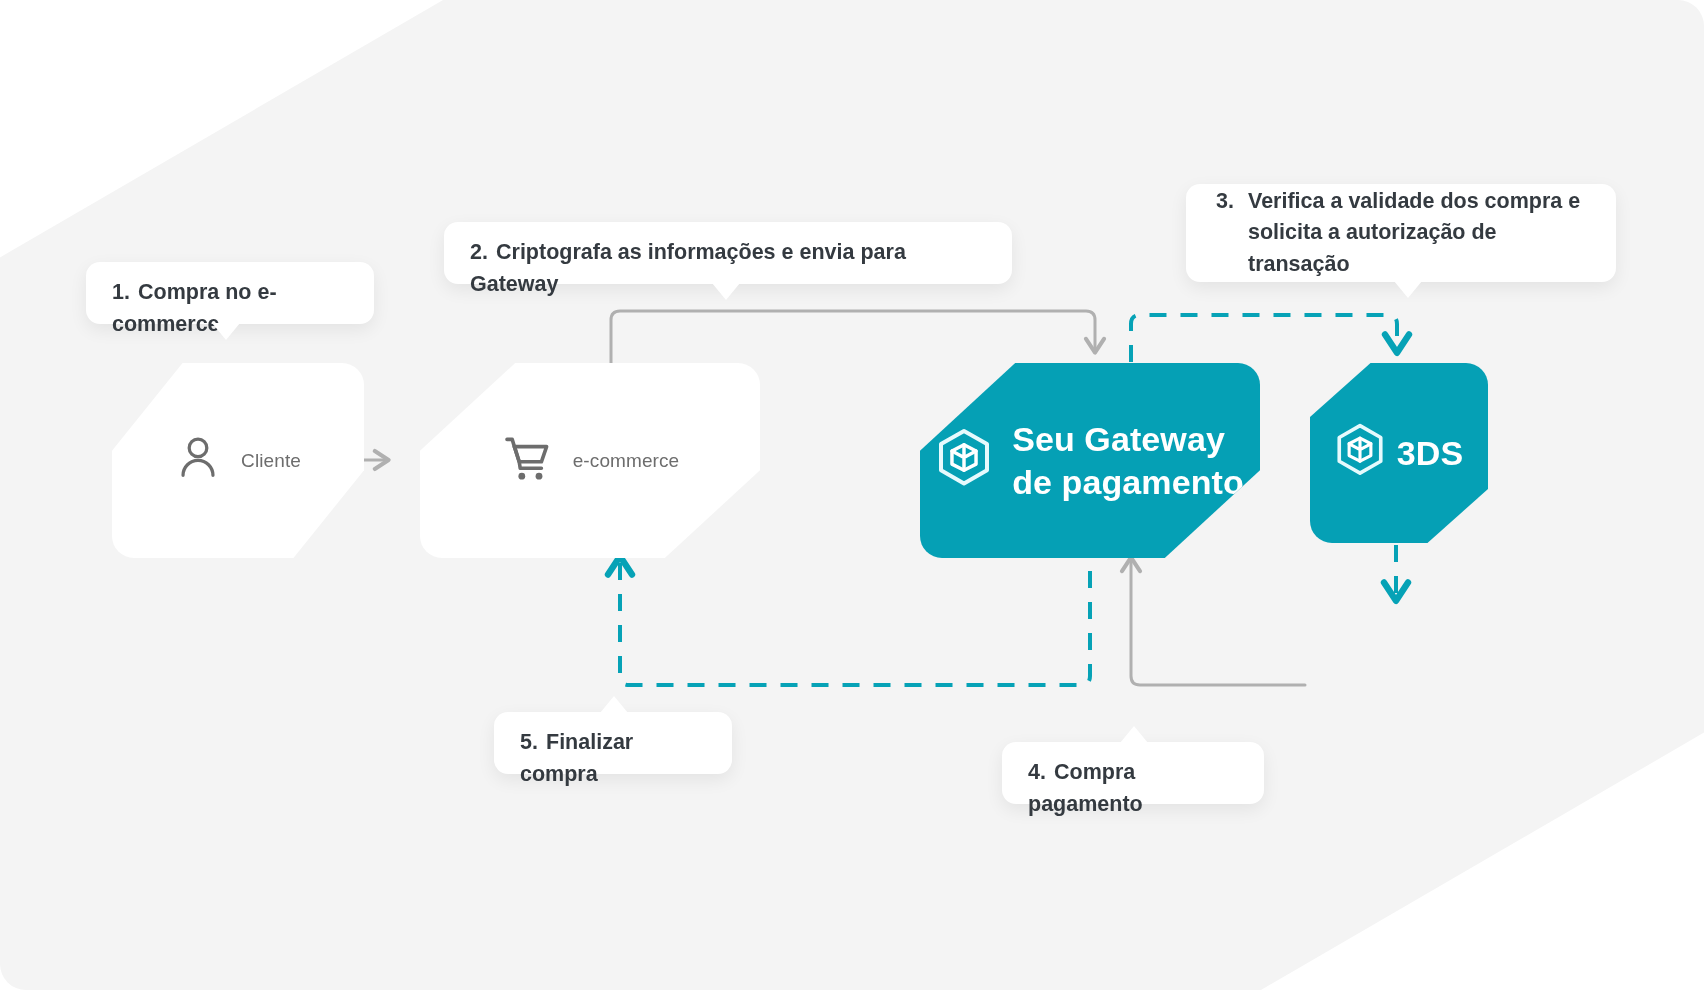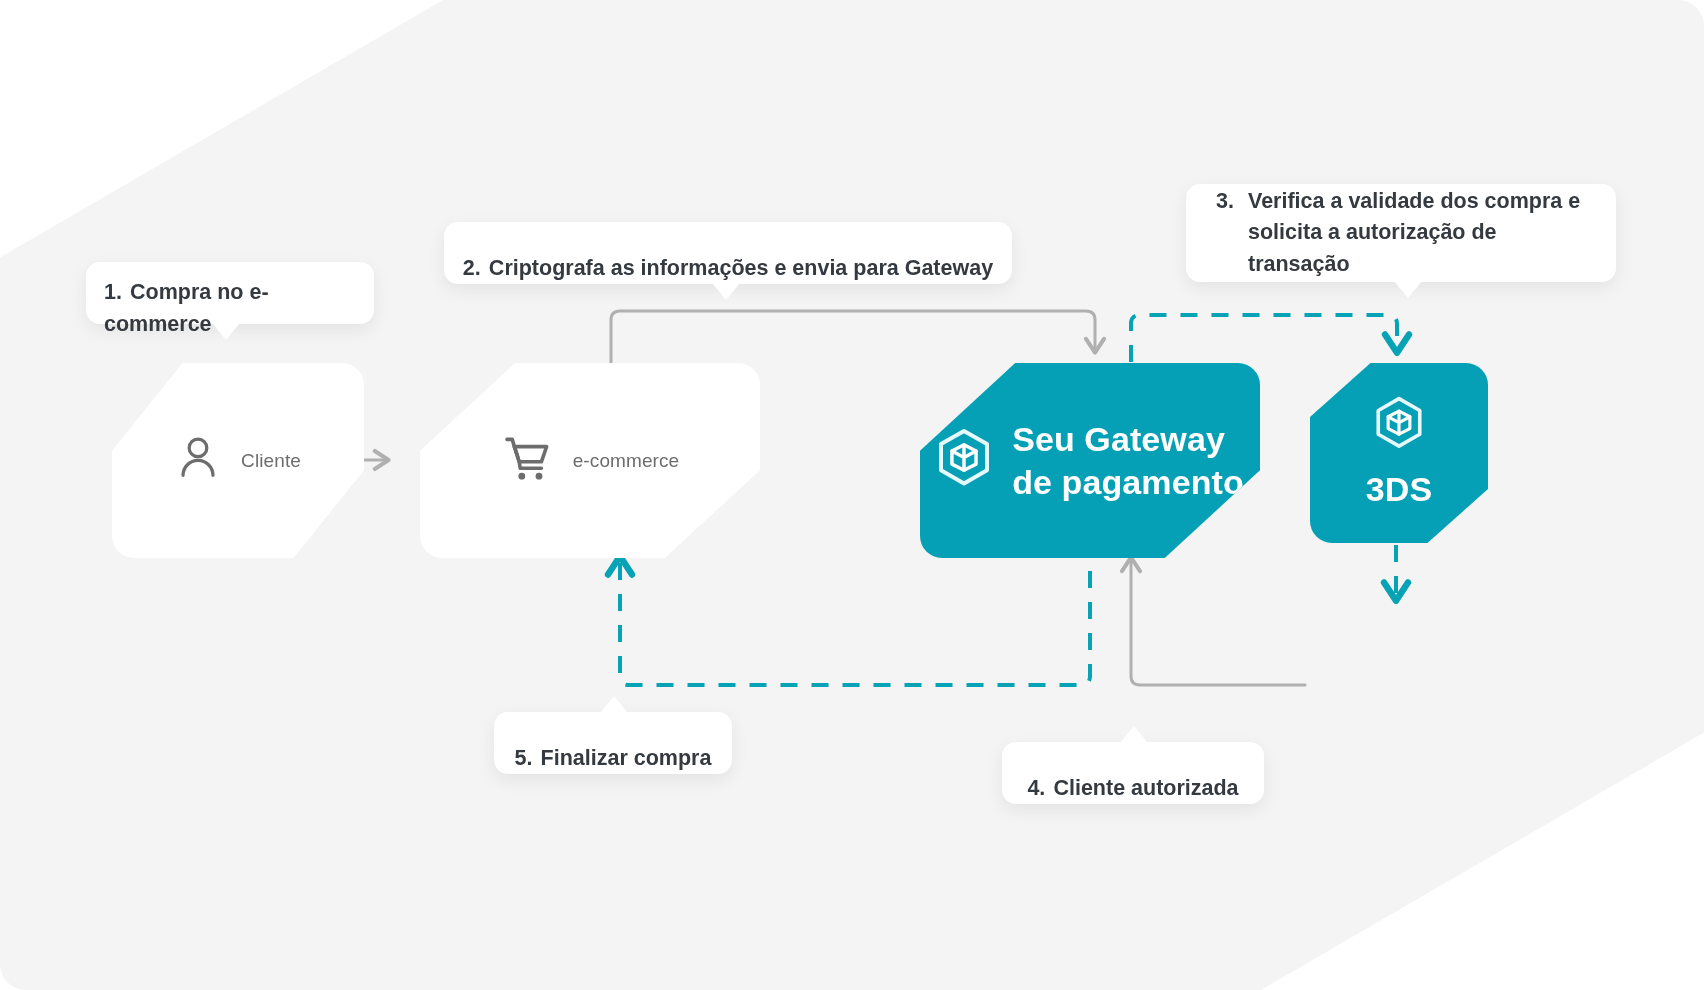--- a/index.html
+++ b/index.html
@@ -61,21 +61,21 @@
     
     -webkit-clip-path: polygon(0 30%, 34% 0, 100% 0, 100% 70%, 66% 100%, 0 100%);
     clip-path: polygon(0 30%, 34% 0, 100% 0, 100% 70%, 66% 100%, 0 100%);
   }
   .node-inner {
     display: flex;
     align-items: center;
     gap: 20px;
   }
   .node-inner.stack {
-    flex-direction: column;
+    flex-direction: row;
     gap: 12px;
   }
   .node-label {
     font-size: 19px;
     font-weight: 400;
     letter-spacing: .1px;
     white-space: pre-line;
     line-height: 1.25;
   }
   .node.teal .node-label {
@@ -87,21 +87,21 @@
   
   .callout {
     position: absolute;
     box-sizing: border-box;
     background: #ffffff;
     border-radius: 14px;
     box-shadow: 0 6px 18px rgba(0,0,0,.07);
     display: flex;
     align-items: center;
     justify-content: center;
-    padding: 0 18px;
+    padding: 0 26px;
   }
   .callout-text {
     font-size: 21.5px;
     font-weight: 700;
     color: #343a40;
     line-height: 1.45;
     white-space: pre-line;
     text-indent: 0;
   }
   .callout-text .num {
@@ -237,21 +237,21 @@
   <div class="callout" style="left:1186px; top:184px; width:430px; height:98px; padding:0 30px;">
     <div class="callout-text" style="display:flex; gap:6px;">
       <span class="num">3.</span><span>Verifica a validade dos compra e
 solicita a autorização de transação</span>
     </div>
     <span class="tail down" style="left:208px;"></span>
   </div>
 
   <div class="callout" style="left:1002px; top:742px; width:262px; height:62px;">
     <div class="callout-text">
-      <span class="num">4.</span><span>Cliente autorizada</span>
+      <span class="num">4.</span><span>Compra pagamento</span>
     </div>
     <span class="tail up" style="left:118px;"></span>
   </div>
 
   <div class="callout" style="left:494px; top:712px; width:238px; height:62px;">
     <div class="callout-text">
       <span class="num">5.</span><span>Finalizar compra</span>
     </div>
     <span class="tail up" style="left:106px;"></span>
   </div>

